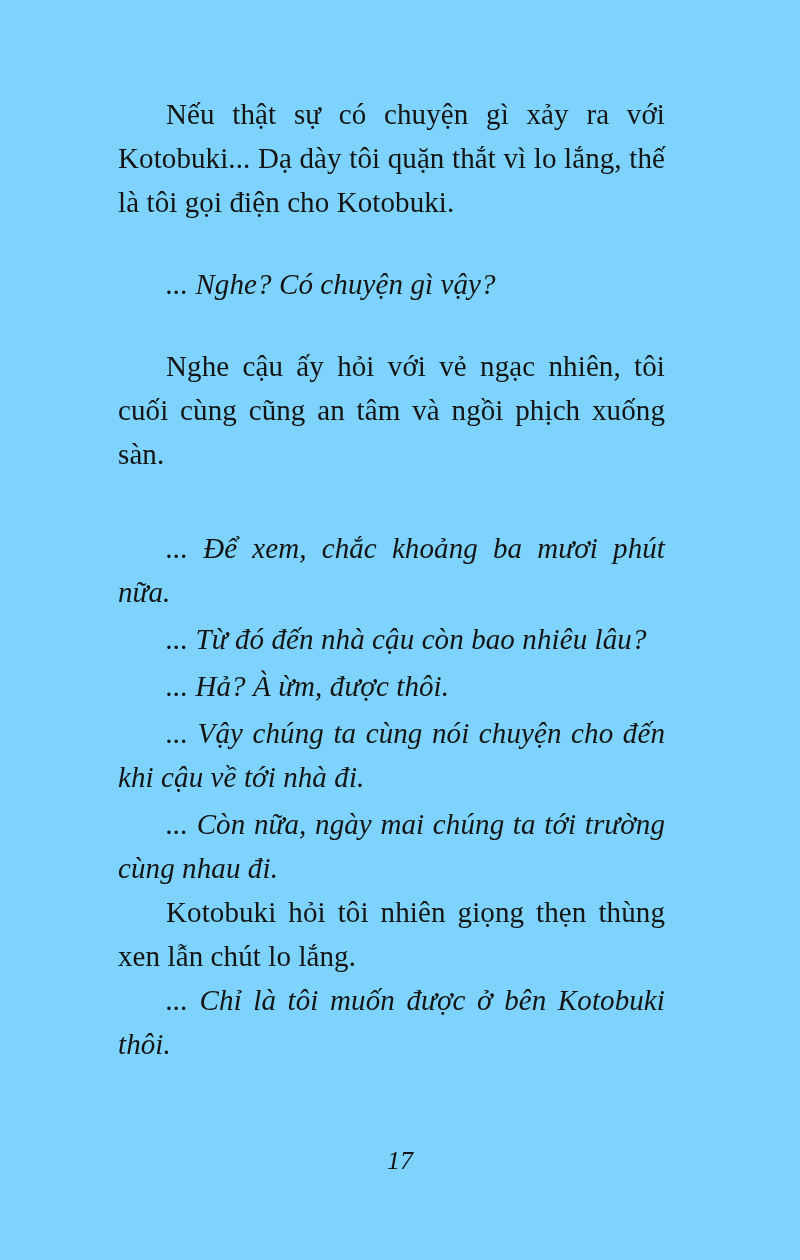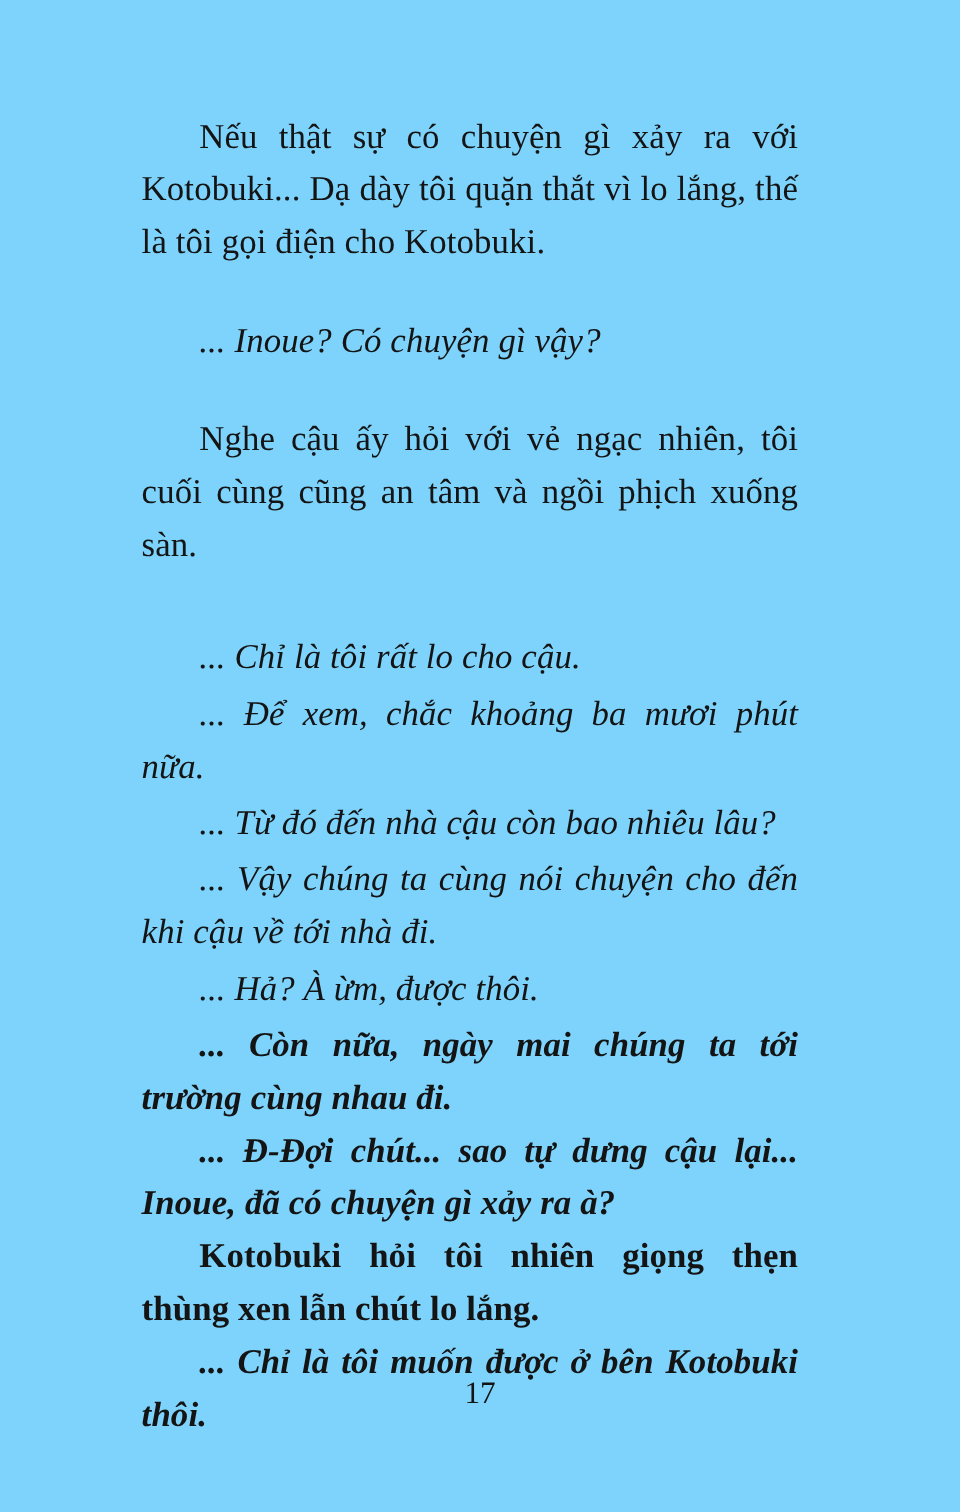--- a/index.html
+++ b/index.html
@@ -26,46 +26,45 @@
     margin: 0;
     font-size: 29px;
     line-height: 44px;
     text-align: justify;
     text-indent: 48px;
     letter-spacing: 0.1px;
   }
   p.para.italic {
     font-style: italic;
   }
-  p.gap-none   { margin-bottom: 0; font-weight: bold; }
+  p.gap-none   { margin-bottom: 0; }
   p.gap-small  { margin-bottom: 3px; }
   p.gap-blank  { margin-bottom: 38px; }
   p.gap-blank-lg { margin-bottom: 50px; margin-top: 12px; }
   .page-number {
     position: absolute;
     top: 1146px;
     left: 0;
     width: 100%;
     text-align: center;
+    font-style: italic;
     font-size: 26px;
     color: #141414;
   }
 </style>
 </head>
 <body>
 
 <div class="page">
   <div class="text-block">
       <p class="para gap-blank">Nếu thật sự có chuyện gì xảy ra với Kotobuki... Dạ dày tôi quặn thắt vì lo lắng, thế là tôi gọi điện cho Kotobuki.</p>
-      <p class="para italic gap-blank">... Inoue? Có chuyện gì vậy?</p>
+      <p class="para italic gap-blank">... Nghe? Có chuyện gì vậy?</p>
       <p class="para gap-blank-lg">Nghe cậu ấy hỏi với vẻ ngạc nhiên, tôi cuối cùng cũng an tâm và ngồi phịch xuống sàn.</p>
-      <p class="para italic gap-small">... Chỉ là tôi rất lo cho cậu.</p>
       <p class="para italic gap-small">... Để xem, chắc khoảng ba mươi phút nữa.</p>
       <p class="para italic gap-small">... Từ đó đến nhà cậu còn bao nhiêu lâu?</p>
+      <p class="para italic gap-small">... Hả? À ừm, được thôi.</p>
       <p class="para italic gap-small">... Vậy chúng ta cùng nói chuyện cho đến khi cậu về tới nhà đi.</p>
-      <p class="para italic gap-small">... Hả? À ừm, được thôi.</p>
       <p class="para italic gap-none">... Còn nữa, ngày mai chúng ta tới trường cùng nhau đi.</p>
-      <p class="para italic gap-none">... Đ-Đợi chút... sao tự dưng cậu lại... Inoue, đã có chuyện gì xảy ra à?</p>
       <p class="para gap-none">Kotobuki hỏi tôi nhiên giọng thẹn thùng xen lẫn chút lo lắng.</p>
       <p class="para italic gap-none">... Chỉ là tôi muốn được ở bên Kotobuki thôi.</p>
     </div>
   <div class="page-number">17</div>
 </div>
 
 </body></html>

